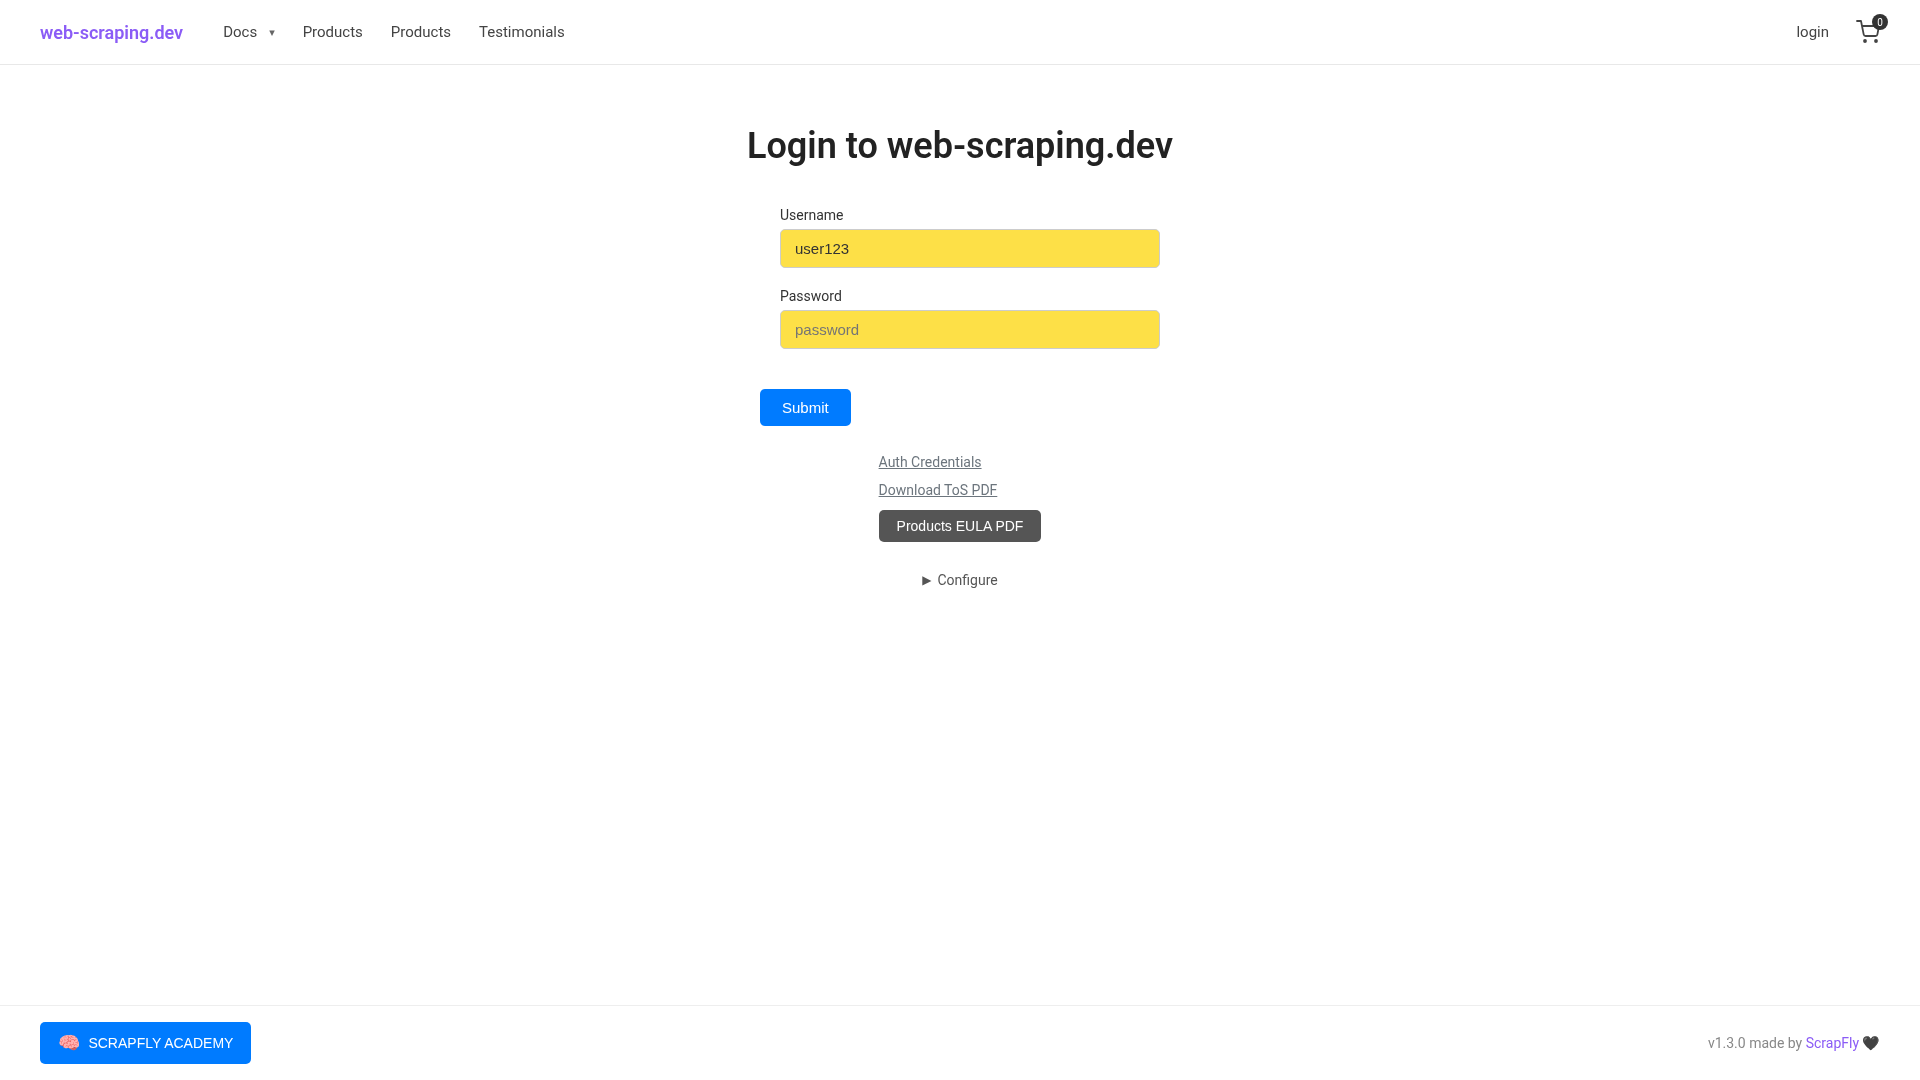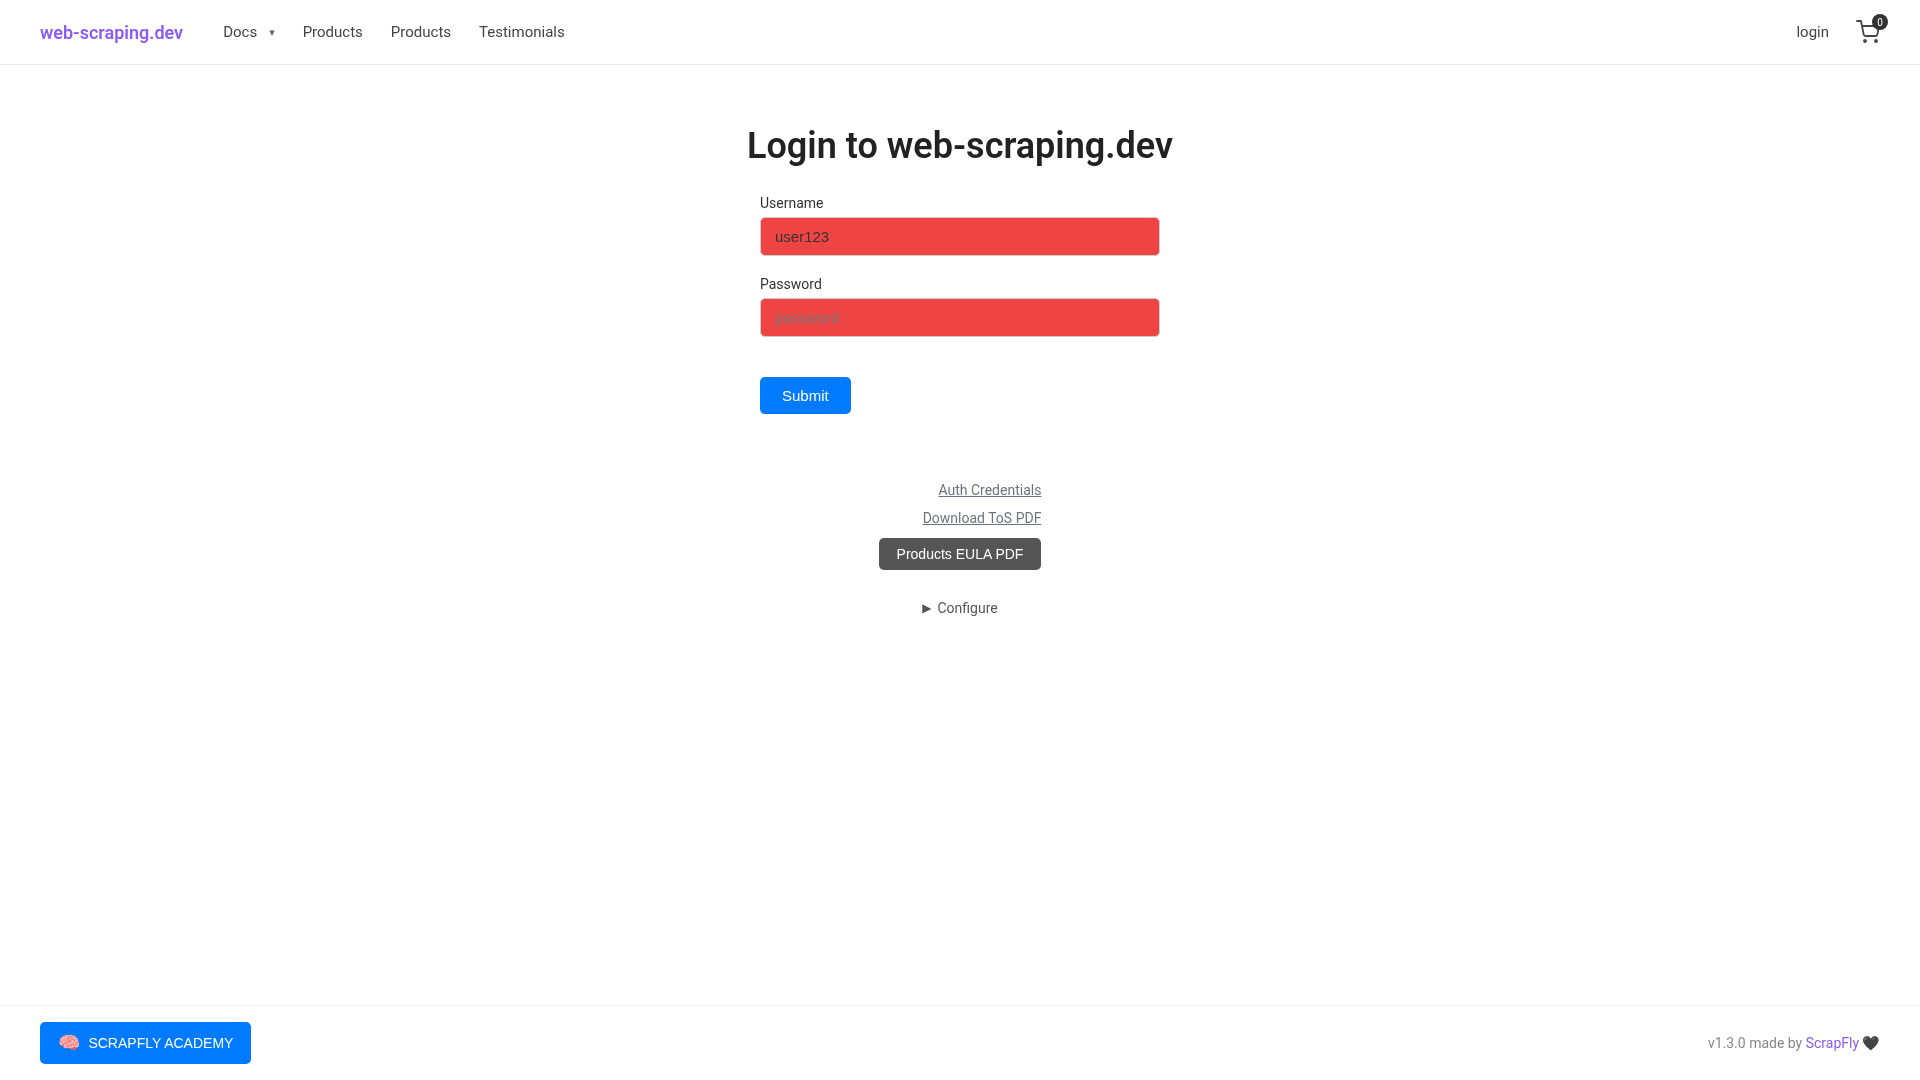--- a/index.html
+++ b/index.html
@@ -100,70 +100,71 @@
       display: flex;
       flex-direction: column;
       align-items: center;
       padding-top: 60px;
     }
 
     .page-title {
       font-size: 36px;
       font-weight: 600;
       color: #222;
-      margin-bottom: 28px;
+      margin-bottom: 40px;
     }
 
     .login-form {
       width: 400px;
       display: flex;
       flex-direction: column;
       gap: 0;
     }
 
     .form-group {
       display: flex;
       flex-direction: column;
       margin-bottom: 20px;
+      margin-left: 20px;
     }
 
     .form-label {
       font-size: 14px;
       color: #333;
       margin-bottom: 6px;
     }
 
     .form-input {
       padding: 10px 14px;
       border: 1px solid #ccc;
       border-radius: 5px;
       font-size: 15px;
       color: #333;
       outline: none;
-      background: #ef4444;
+      background: #fde047;
     }
 
     .submit-btn {
       background: #007bff;
       color: #fff;
       border: none;
       border-radius: 5px;
       padding: 10px 22px;
       font-size: 15px;
       cursor: pointer;
       align-self: flex-start;
       margin-top: 20px;
     }
 
     
     .links-section {
-      margin-top: 68px;
+      margin-top: 28px;
       display: flex;
       flex-direction: column;
-      align-items: flex-end;
+      align-items: flex-start;
       gap: 12px;
     }
 
     .doc-link {
       font-size: 14px;
       color: #6c757d;
       text-decoration: underline;
       cursor: pointer;
     }
 

